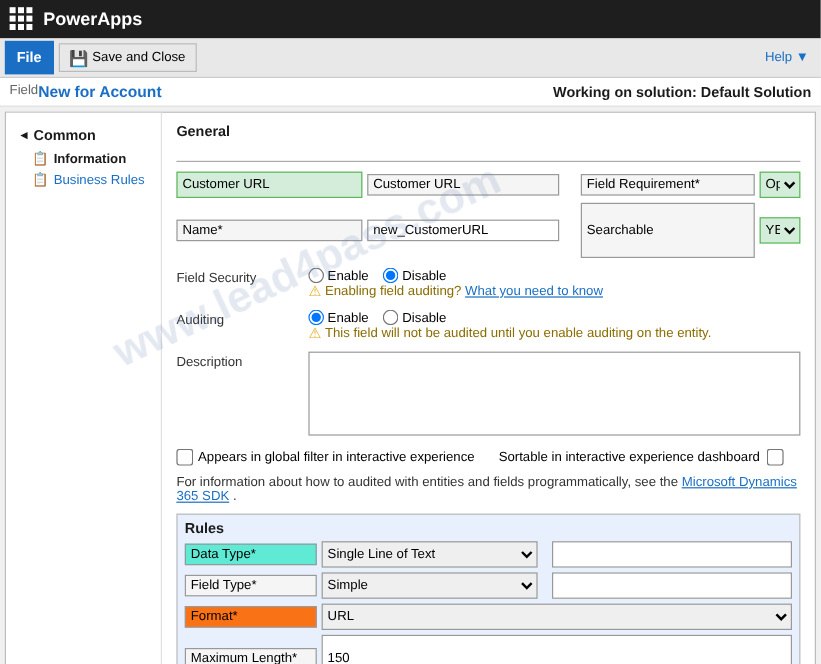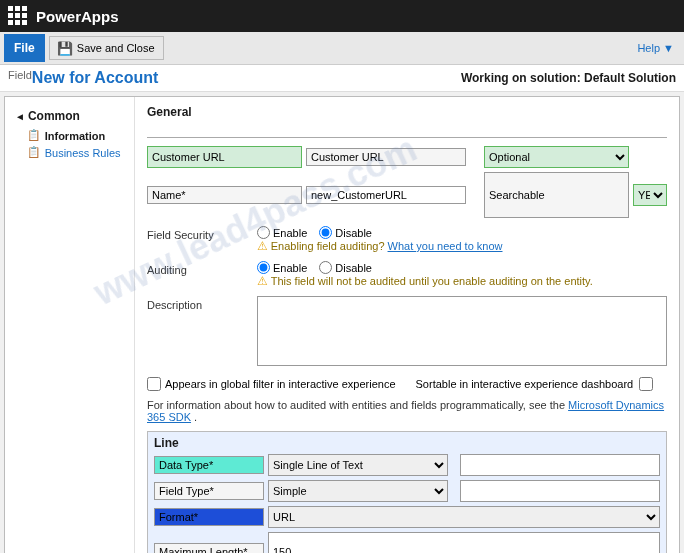--- a/index.html
+++ b/index.html
@@ -15,21 +15,21 @@
     .ribbon-inner { display: flex; align-items: center; padding: 0 4px; gap: 4px; }
     .file-btn { background: #1a6fc4; color: white; padding: 4px 10px; font-size: 12px; font-weight: bold; border: none; cursor: pointer; height: 28px; }
     .ribbon-btn { background: #e8e8e8; border: 1px solid #bbb; padding: 2px 8px; font-size: 11px; cursor: pointer; display: flex; align-items: center; gap: 3px; height: 24px; }
     .ribbon-spacer { flex: 1; }
     .help-btn { color: #1a6fc4; font-size: 11px; cursor: pointer; text-decoration: none; padding: 2px 6px; }
 
     
     .sub-header { background: white; border-bottom: 1px solid #ddd; padding: 4px 8px; display: flex; justify-content: space-between; align-items: flex-start; }
     .breadcrumb-area { display: flex; flex-direction: row; }
     .breadcrumb-title { color: #666; font-size: 11px; }
-    .breadcrumb-sub { color: #1a6fc4; font-size: 16px; font-weight: 600; }
+    .breadcrumb-sub { color: #1a6fc4; font-size: 13px; font-weight: 600; }
     .solution-text { color: #1a1a1a; font-size: 12px; font-weight: 600; align-self: center; }
 
     
     .main-content { display: flex; background: white; min-height: 460px; }
 
     
     .sidebar { width: 130px; padding: 8px 4px; border-right: 1px solid #e0e0e0; background: white; }
     .sidebar-section { font-size: 12px; font-weight: bold; color: #1a1a1a; padding: 4px 6px; cursor: pointer; display: flex; align-items: center; gap: 3px; }
     .sidebar-section .arrow { font-size: 10px; }
     .sidebar-item { font-size: 11px; color: #1a6fc4; padding: 2px 6px 2px 18px; cursor: pointer; display: flex; align-items: center; gap: 4px; }
@@ -129,20 +129,21 @@
     </div>
   </div>
 
   <div class="form-area">
     <div class="section-title">General</div>
 
     <div style="display:grid; grid-template-columns: 155px 160px 10px 145px 1fr; gap:4px; align-items:center; margin-bottom:4px;">
       <input class="field-input" style="background: rgb(212, 237, 218); border-color: rgb(92, 184, 92); width: 100%;" value="Customer URL" readonly="">
       <span style="font-size:11px; border:1px solid #999; padding:2px 4px; background:#f5f5f5;">Customer URL</span>
       <span></span>
+      <span style="font-size:11px; border:1px solid #999; padding:2px 4px; background:#f5f5f5;">Field Requirement*</span>
       <select class="select-normal" style="width:100%; background:#d4edda; border-color:#5cb85c;">
         <option>Optional</option>
       </select>
     </div>
 
     <div style="display:grid; grid-template-columns: 155px 160px 10px 145px 1fr; gap:4px; align-items:center; margin-bottom:8px;">
       <span style="font-size:11px; border:1px solid #999; padding:2px 4px; background:#f5f5f5;">Name*</span>
       <span style="font-size:11px; border:1px solid #999; padding:2px 4px;">new_CustomerURL</span>
       <span></span>
       <span style="font-size:11px; border:1px solid #999; padding:16px 4px; background:#f5f5f5;">Searchable</span>
@@ -210,42 +211,42 @@
       </div>
     </div>
 
     <div class="info-link-row">
       <span>For information about how to audited with entities and fields programmatically, see the</span>
       <a class="link-text">Microsoft Dynamics 365 SDK</a>
       <span>.</span>
     </div>
 
     <div class="type-section">
-      <div class="type-section-title">Line</div>
+      <div class="type-section-title">Rules</div>
 
       <div style="display:grid; grid-template-columns: 110px 1fr 4px 200px; gap:4px; align-items:center; margin-bottom:4px;">
         <span style="font-size:11px; border:1px solid #999; padding:2px 4px; background:#5eead4;">Data Type*</span>
         <select style="height:22px; font-size:11px; border:1px solid #999; width:100%;">
           <option>Single Line of Text</option>
         </select>
         <span></span>
         <input style="height: 22px; font-size: 11px; border: 1px solid rgb(153, 153, 153); width: 100%; padding: 2px 4px;" value="">
       </div>
 
       <div style="display:grid; grid-template-columns: 110px 1fr 4px 200px; gap:4px; align-items:center; margin-bottom:4px;">
         <span style="font-size:11px; border:1px solid #999; padding:2px 4px; background:#f5f5f5;">Field Type*</span>
         <select style="height:22px; font-size:11px; border:1px solid #999; width:100%;">
           <option>Simple</option>
         </select>
         <span></span>
         <input style="height: 22px; font-size: 11px; border: 1px solid rgb(153, 153, 153); width: 100%; padding: 2px 4px;" value="">
       </div>
 
       <div style="display:grid; grid-template-columns: 110px 1fr; gap:4px; align-items:center; margin-bottom:4px;">
-        <span style="font-size:11px; border:1px solid #999; padding:2px 4px; background:#1d4ed8;">Format*</span>
+        <span style="font-size:11px; border:1px solid #999; padding:2px 4px; background:#f97316;">Format*</span>
         <select style="height:22px; font-size:11px; border:1px solid #999; width:100%;">
           <option>URL</option>
         </select>
       </div>
 
       <div style="display:grid; grid-template-columns: 110px 1fr; gap:4px; align-items:center; margin-bottom:4px;">
         <span style="font-size:11px; border:1px solid #999; padding:2px 4px; background:#f5f5f5;">Maximum Length*</span>
         <input style="height: 40px; font-size: 11px; border: 1px solid rgb(153, 153, 153); width: 100%; padding: 2px 4px;" value="150">
       </div>
 

